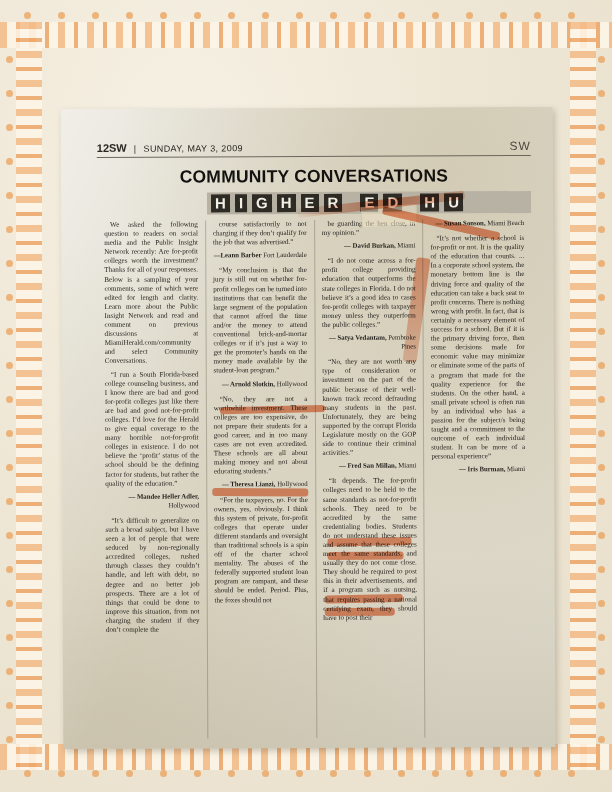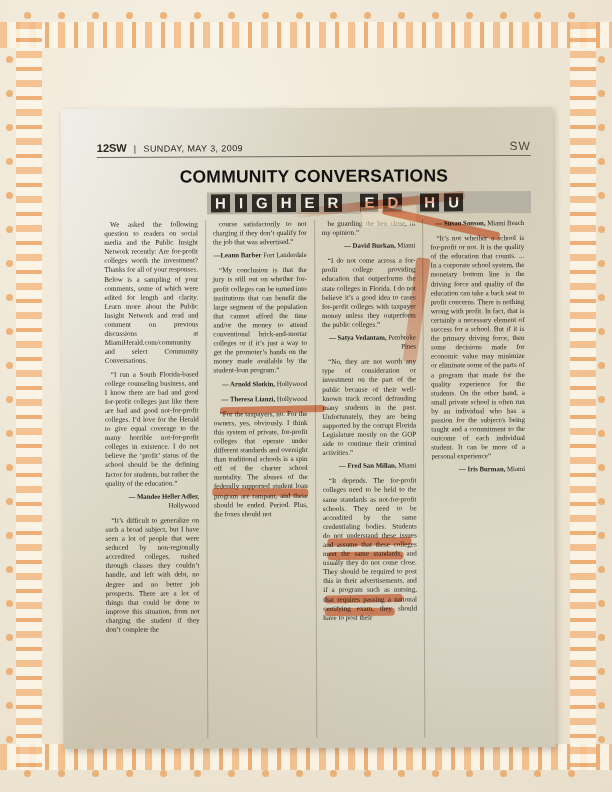--- a/index.html
+++ b/index.html
@@ -264,20 +264,21 @@
         <p>We asked the following question to readers on social media and the Public Insight Network recently: Are for-profit colleges worth the investment? Thanks for all of your responses. Below is a sampling of your comments, some of which were edited for length and clarity. Learn more about the Public Insight Network and read and comment on previous discussions at MiamiHerald.com/community and select Community Conversations.</p>
         <p>“I run a South Florida-based college counseling business, and I know there are bad and good for-profit colleges just like there are bad and good not-for-profit colleges. I’d love for the Herald to give equal coverage to the many horrible not-for-profit colleges in existence. I do not believe the ‘profit’ status of the school should be the defining factor for students, but rather the quality of the education.”</p>
         <div class="attrib"><span>— Mandee Heller Adler,</span><span class="city"> Hollywood</span></div>
         <p>“It’s difficult to generalize on such a broad subject, but I have seen a lot of people that were seduced by non-regionally accredited colleges, rushed through classes they couldn’t handle, and left with debt, no degree and no better job prospects. There are a lot of things that could be done to improve this situation, from not charging the student if they don’t complete the</p>
       </div>
       <div class="col">
         <p>course satisfactorily to not charging if they don’t qualify for the job that was advertised.”</p>
         <div class="attrib"><span>—Leann Barber</span><span class="city"> Fort Lauderdale</span></div>
         <p>“My conclusion is that the jury is still out on whether for-profit colleges can be turned into institutions that can benefit the large segment of the population that cannot afford the time and/or the money to attend conventional brick-and-mortar colleges or if it’s just a way to get the promoter’s hands on the money made available by the student-loan program.”</p>
         <div class="attrib"><span>— Arnold Slotkin,</span><span class="city"> Hollywood</span></div>
+        <p>“No, they are not a worthwhile investment. These colleges are too expensive, do not prepare their students for a good career, and in too many cases are not even accredited. These schools are all about making money and not about educating students.”</p>
         <div class="attrib"><span>— Theresa Lianzi,</span><span class="city"> Hollywood</span></div>
         <p>“For the taxpayers, no. For the owners, yes, obviously. I think this system of private, for-profit colleges that operate under different standards and oversight than traditional schools is a spin off of the charter school mentality. The abuses of the federally supported student loan program are rampant, and these should be ended. Period. Plus, the foxes should not</p>
       </div>
       <div class="col">
         <p>be guarding the hen close, in my opinion.”</p>
         <div class="attrib"><span>— David Burkan,</span><span class="city"> Miami</span></div>
         <p>“I do not come across a for-profit college providing education that outperforms the state colleges in Florida. I do not believe it’s a good idea to cases for-profit colleges with taxpayer money unless they outperform the public colleges.”</p>
         <div class="attrib"><span>— Satya Vedantam,</span><span class="city"> Pembroke Pines</span></div>
         <p>“No, they are not worth any type of consideration or investment on the part of the public because of their well-known track record defrauding many students in the past. Unfortunately, they are being supported by the corrupt Florida Legislature mostly on the GOP side to continue their criminal activities.”</p>
         <div class="attrib"><span>— Fred San Millan,</span><span class="city"> Miami</span></div>

